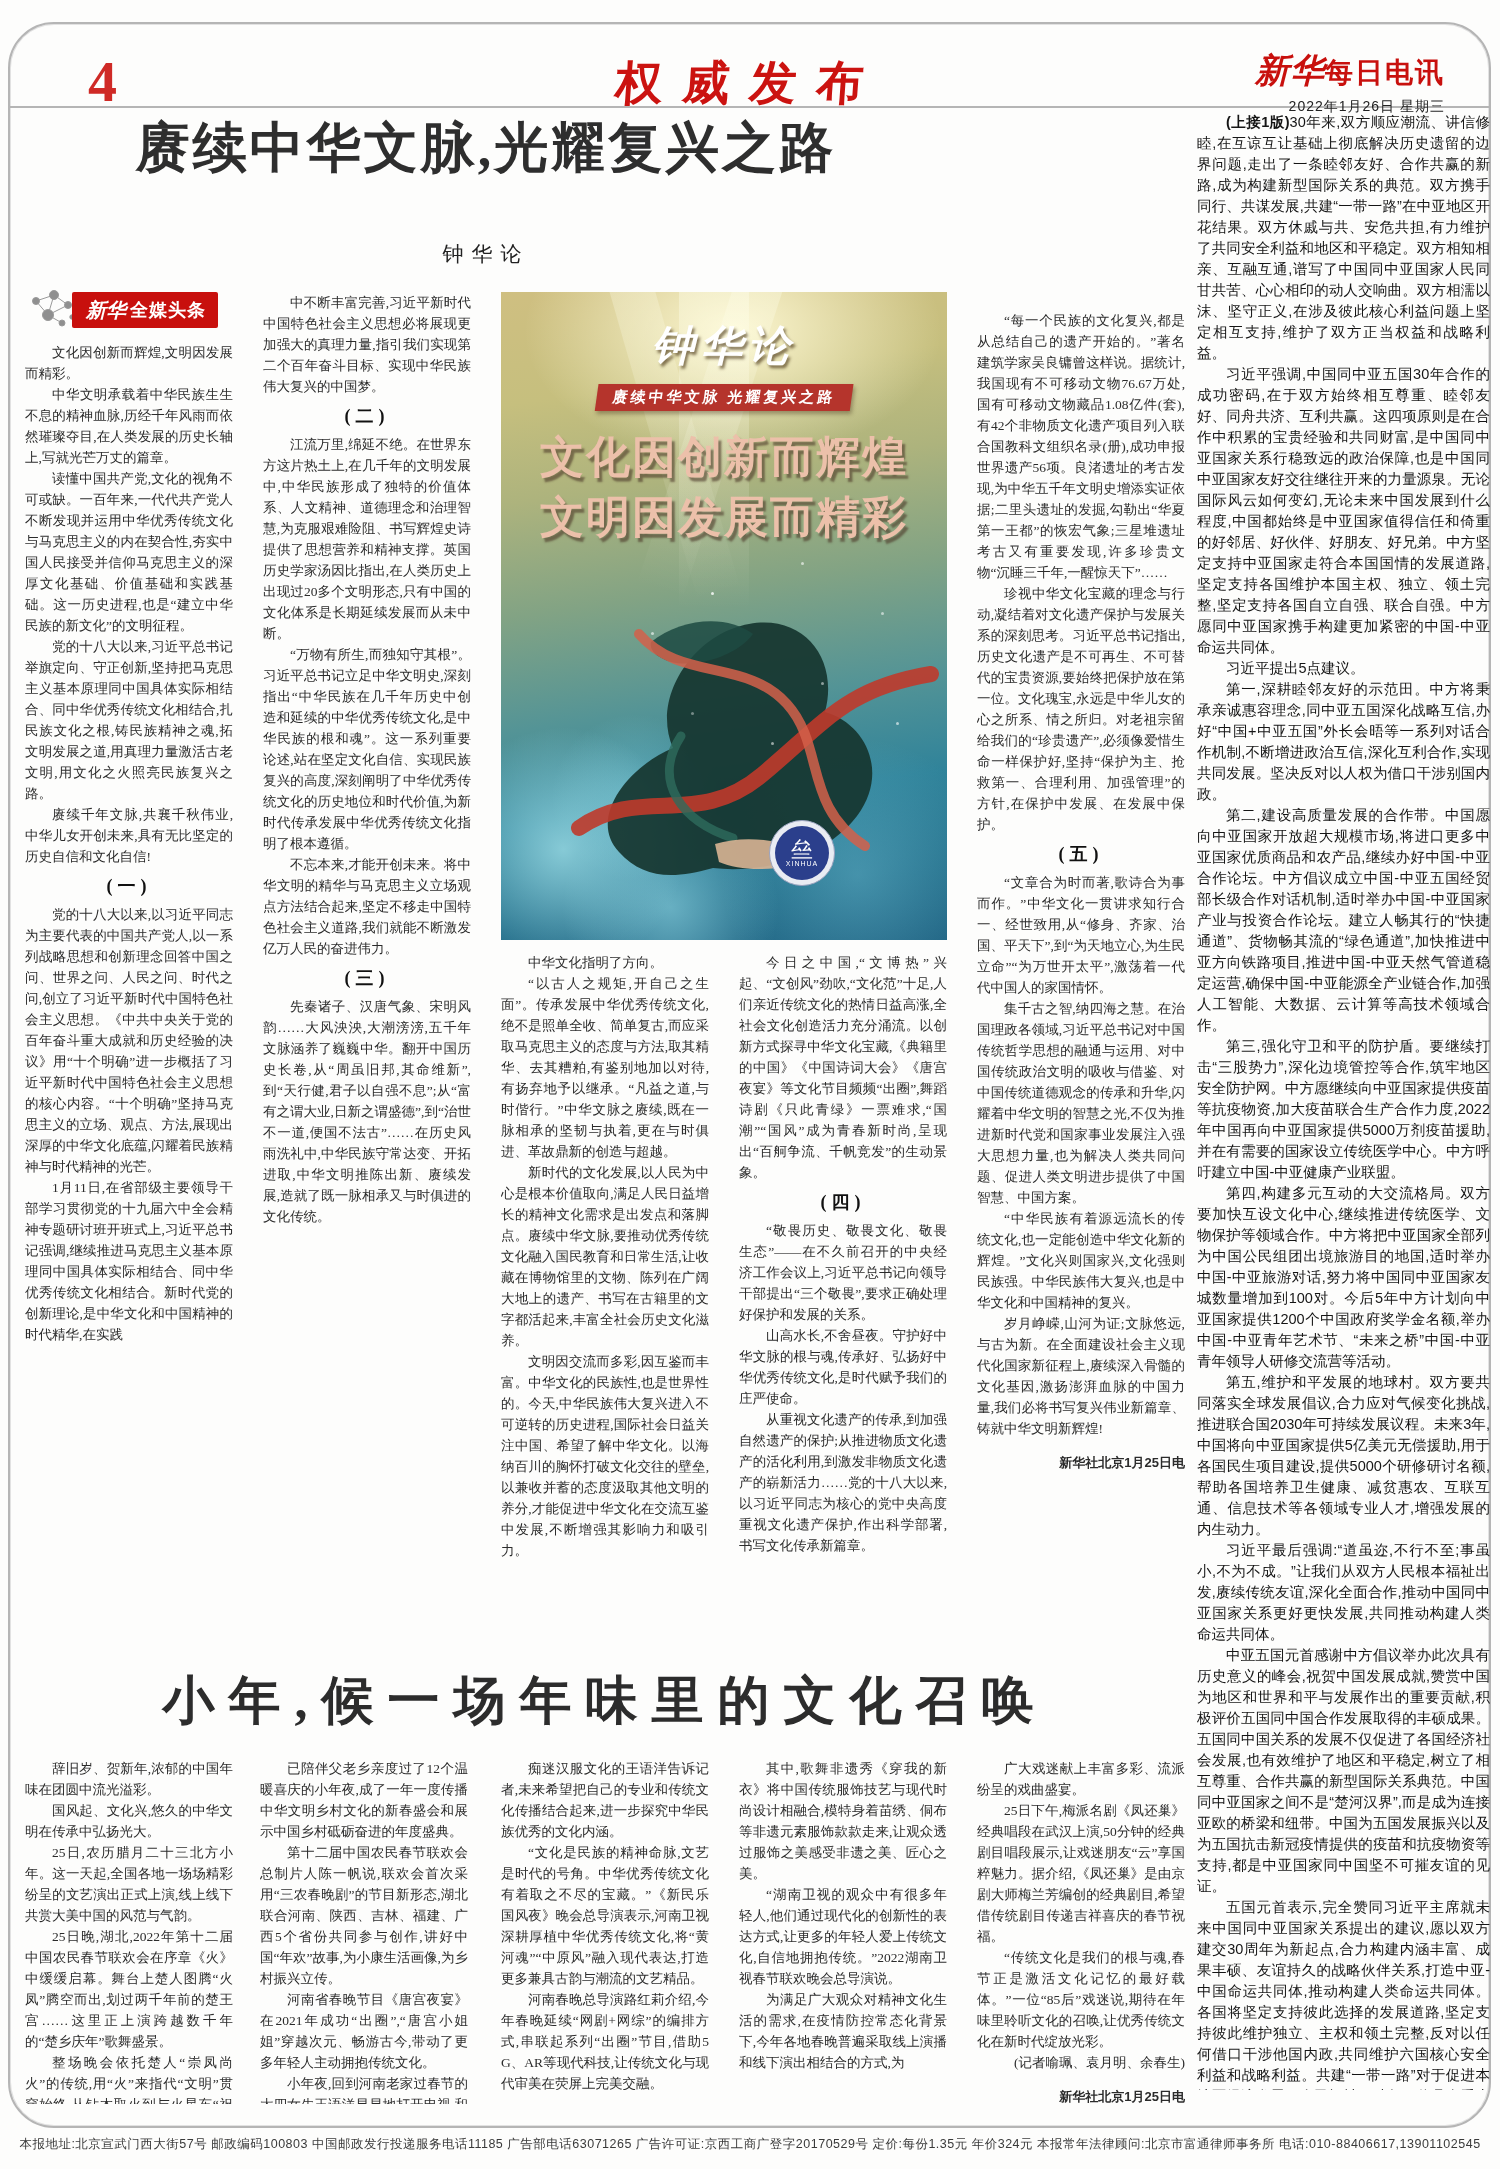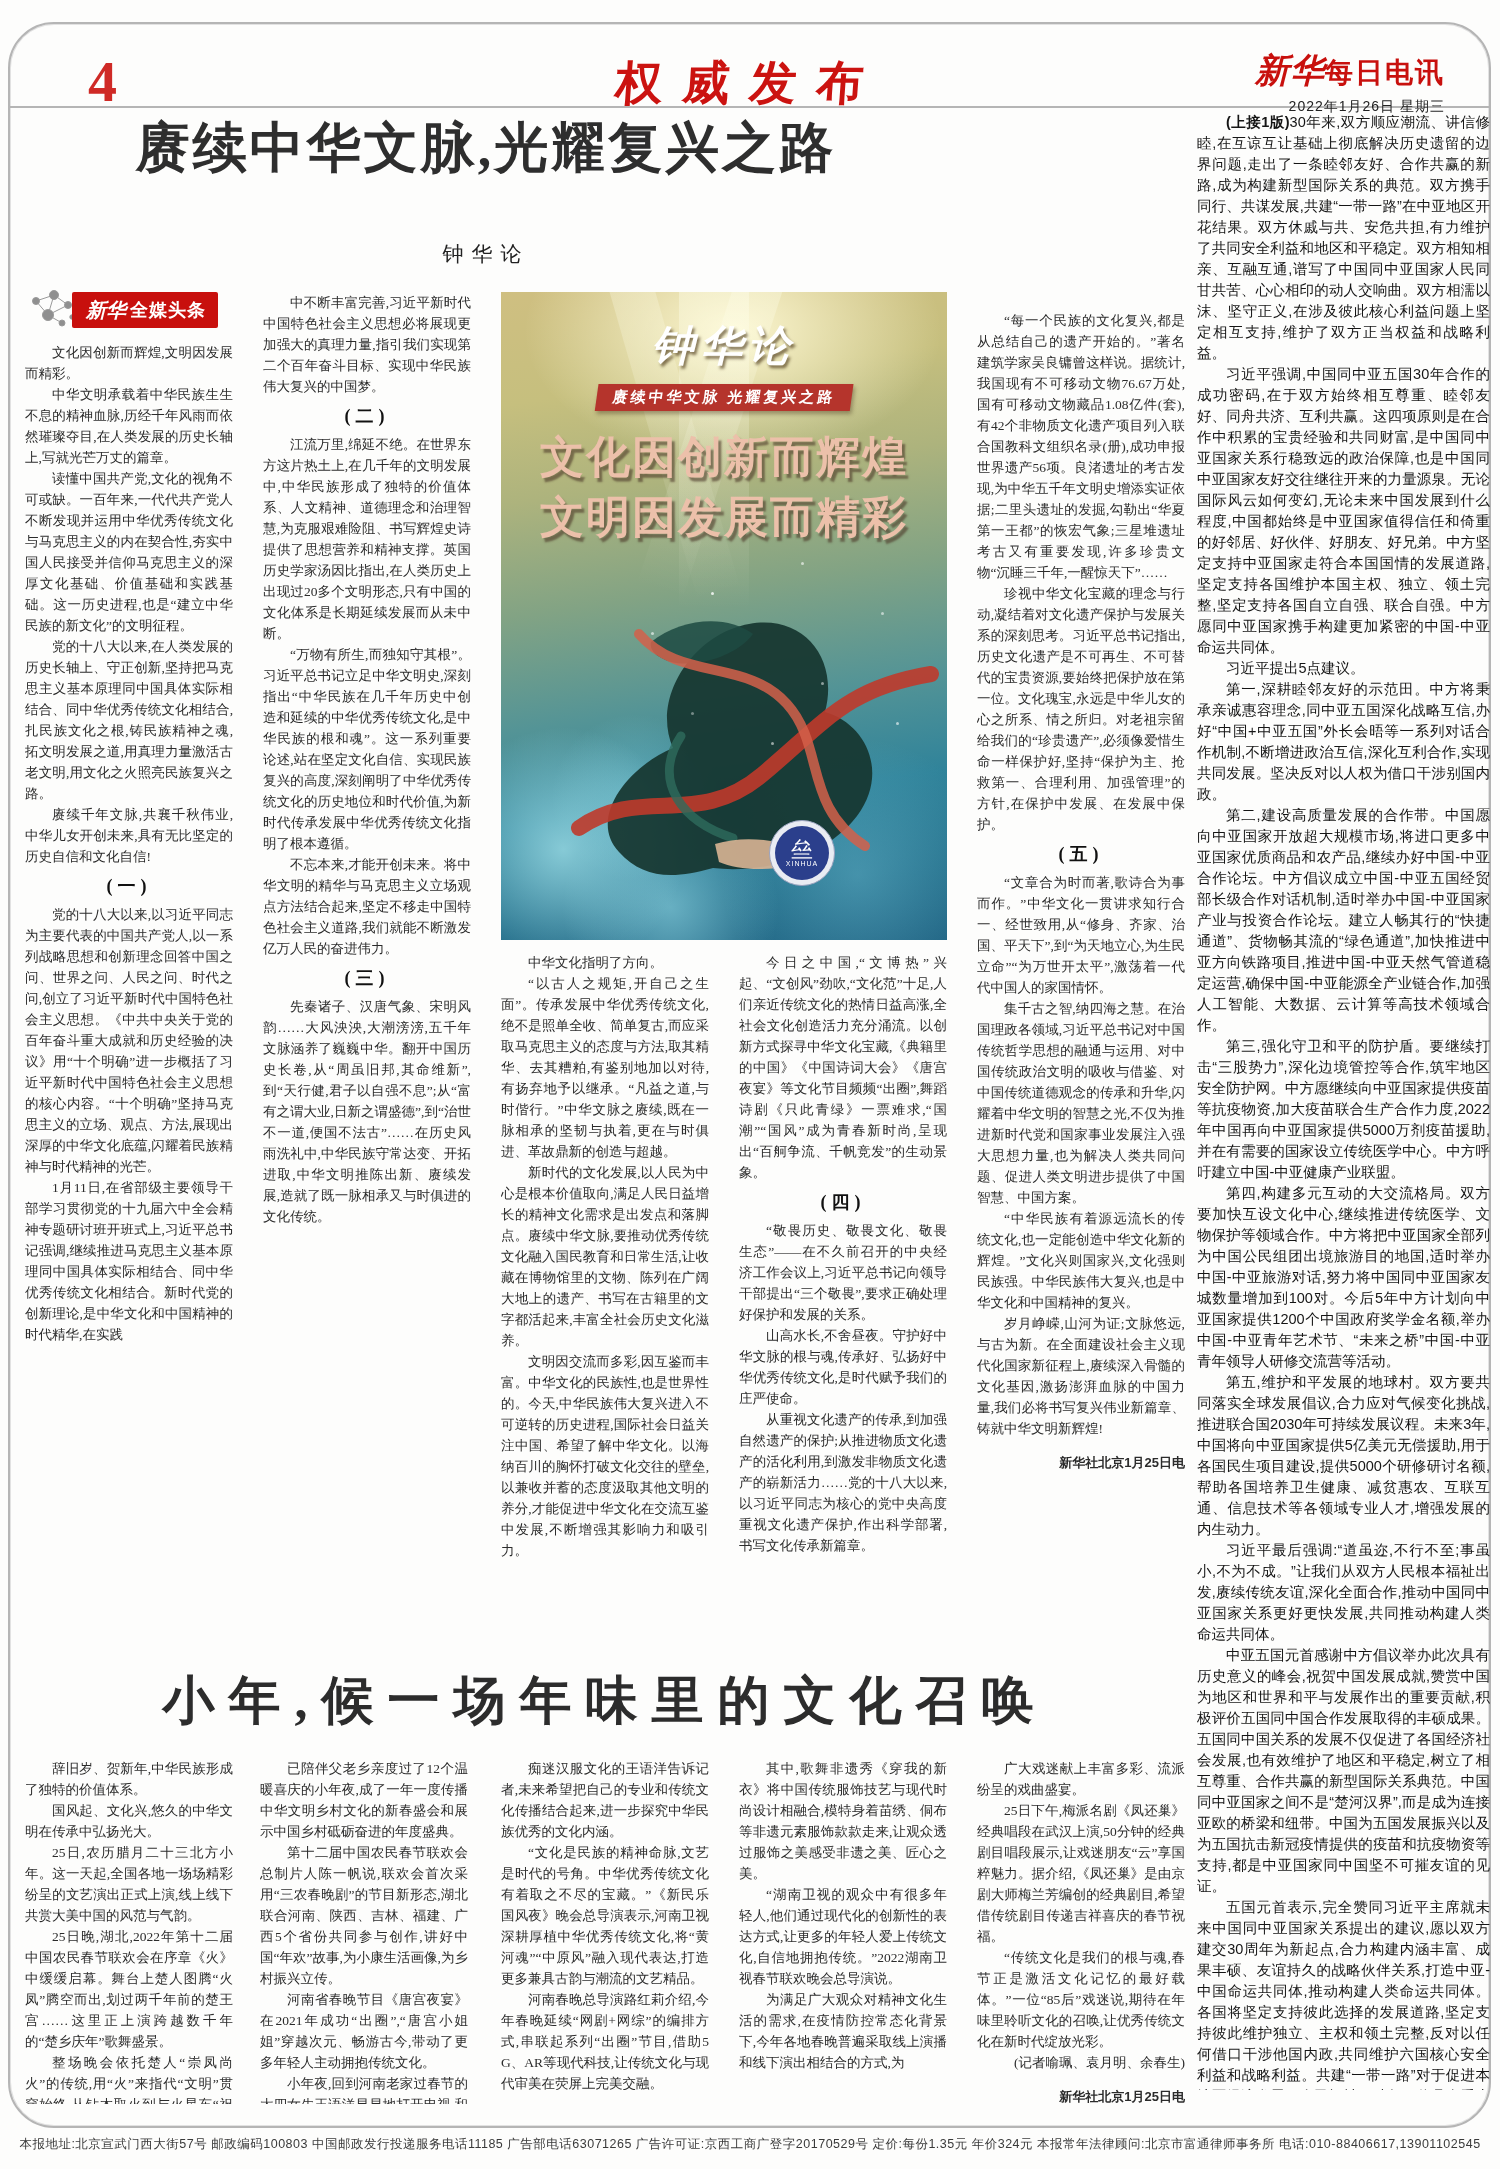--- a/index.html
+++ b/index.html
@@ -186,21 +186,21 @@
   <span class="badge-box">
     <span class="bscript">新华</span>
     <span class="brest">全媒头条</span>
   </span>
 </div>
 
 <div class="col" id="col-m1">
     <p>文化因创新而辉煌,文明因发展而精彩。</p>
     <p>中华文明承载着中华民族生生不息的精神血脉,历经千年风雨而依然璀璨夺目,在人类发展的历史长轴上,写就光芒万丈的篇章。</p>
     <p>读懂中国共产党,文化的视角不可或缺。一百年来,一代代共产党人不断发现并运用中华优秀传统文化与马克思主义的内在契合性,夯实中国人民接受并信仰马克思主义的深厚文化基础、价值基础和实践基础。这一历史进程,也是“建立中华民族的新文化”的文明征程。</p>
-    <p>党的十八大以来,在人类发展的历史长轴上、守正创新,坚持把马克思主义基本原理同中国具体实际相结合、同中华优秀传统文化相结合,扎民族文化之根,铸民族精神之魂,拓文明发展之道,用真理力量激活古老文明,用文化之火照亮民族复兴之路。</p>
+    <p>党的十八大以来,习近平总书记举旗定向、守正创新,坚持把马克思主义基本原理同中国具体实际相结合、同中华优秀传统文化相结合,扎民族文化之根,铸民族精神之魂,拓文明发展之道,用真理力量激活古老文明,用文化之火照亮民族复兴之路。</p>
     <p>赓续千年文脉,共襄千秋伟业,中华儿女开创未来,具有无比坚定的历史自信和文化自信!</p>
     <p class="sec">(一)</p>
     <p>党的十八大以来,以习近平同志为主要代表的中国共产党人,以一系列战略思想和创新理念回答中国之问、世界之问、人民之问、时代之问,创立了习近平新时代中国特色社会主义思想。《中共中央关于党的百年奋斗重大成就和历史经验的决议》用“十个明确”进一步概括了习近平新时代中国特色社会主义思想的核心内容。“十个明确”坚持马克思主义的立场、观点、方法,展现出深厚的中华文化底蕴,闪耀着民族精神与时代精神的光芒。</p>
     <p>1月11日,在省部级主要领导干部学习贯彻党的十九届六中全会精神专题研讨班开班式上,习近平总书记强调,继续推进马克思主义基本原理同中国具体实际相结合、同中华优秀传统文化相结合。新时代党的创新理论,是中华文化和中国精神的时代精华,在实践</p>
   </div>
 <div class="col" id="col-m2">
     <p>中不断丰富完善,习近平新时代中国特色社会主义思想必将展现更加强大的真理力量,指引我们实现第二个百年奋斗目标、实现中华民族伟大复兴的中国梦。</p>
     <p class="sec">(二)</p>
     <p>江流万里,绵延不绝。在世界东方这片热土上,在几千年的文明发展中,中华民族形成了独特的价值体系、人文精神、道德理念和治理智慧,为克服艰难险阻、书写辉煌史诗提供了思想营养和精神支撑。英国历史学家汤因比指出,在人类历史上出现过20多个文明形态,只有中国的文化体系是长期延续发展而从未中断。</p>
     <p>“万物有所生,而独知守其根”。习近平总书记立足中华文明史,深刻指出“中华民族在几千年历史中创造和延续的中华优秀传统文化,是中华民族的根和魂”。这一系列重要论述,站在坚定文化自信、实现民族复兴的高度,深刻阐明了中华优秀传统文化的历史地位和时代价值,为新时代传承发展中华优秀传统文化指明了根本遵循。</p>
@@ -254,21 +254,21 @@
     <p class="sec">(五)</p>
     <p>“文章合为时而著,歌诗合为事而作。”中华文化一贯讲求知行合一、经世致用,从“修身、齐家、治国、平天下”,到“为天地立心,为生民立命”“为万世开太平”,激荡着一代代中国人的家国情怀。</p>
     <p>集千古之智,纳四海之慧。在治国理政各领域,习近平总书记对中国传统哲学思想的融通与运用、对中国传统政治文明的吸收与借鉴、对中国传统道德观念的传承和升华,闪耀着中华文明的智慧之光,不仅为推进新时代党和国家事业发展注入强大思想力量,也为解决人类共同问题、促进人类文明进步提供了中国智慧、中国方案。</p>
     <p>“中华民族有着源远流长的传统文化,也一定能创造中华文化新的辉煌。”文化兴则国家兴,文化强则民族强。中华民族伟大复兴,也是中华文化和中国精神的复兴。</p>
     <p>岁月峥嵘,山河为证;文脉悠远,与古为新。在全面建设社会主义现代化国家新征程上,赓续深入骨髓的文化基因,激扬澎湃血脉的中国力量,我们必将书写复兴伟业新篇章、铸就中华文明新辉煌!</p>
     <p class="dateline">新华社北京1月25日电</p>
   </div>
 
 <div class="bottom-headline">小年,候一场年味里的文化召唤</div>
 <div class="col" id="col-b1">
-    <p>辞旧岁、贺新年,中华民族形成了独特的价值体系。</p>
+    <p>辞旧岁、贺新年,浓郁的中国年味在团圆中流光溢彩。</p>
     <p>国风起、文化兴,悠久的中华文明在传承中弘扬光大。</p>
     <p>25日,农历腊月二十三北方小年。这一天起,全国各地一场场精彩纷呈的文艺演出正式上演,线上线下共赏大美中国的风范与气韵。</p>
     <p>25日晚,湖北,2022年第十二届中国农民春节联欢会在序章《火》中缓缓启幕。舞台上楚人图腾“火凤”腾空而出,划过两千年前的楚王宫……这里正上演跨越数千年的“楚乡庆年”歌舞盛景。</p>
     <p>整场晚会依托楚人“崇凤尚火”的传统,用“火”来指代“文明”贯穿始终,从钻木取火到与火星车“祝融号”隔空“对话”,楚文化与现代文明在碰撞中焕发生机。</p>
   </div>
 <div class="col" id="col-b2">
     <p>已陪伴父老乡亲度过了12个温暖喜庆的小年夜,成了一年一度传播中华文明乡村文化的新春盛会和展示中国乡村砥砺奋进的年度盛典。</p>
     <p>第十二届中国农民春节联欢会总制片人陈一帆说,联欢会首次采用“三农春晚剧”的节目新形态,湖北联合河南、陕西、吉林、福建、广西5个省份共同参与创作,讲好中国“年欢”故事,为小康生活画像,为乡村振兴立传。</p>
     <p>河南省春晚节目《唐宫夜宴》在2021年成功“出圈”,“唐宫小姐姐”穿越次元、畅游古今,带动了更多年轻人主动拥抱传统文化。</p>
     <p>小年夜,回到河南老家过春节的大四女生王语洋早早地打开电视,和家人围坐一起,等待河南卫视《新民乐国风夜》晚会开播。“最期待唢呐经典曲目《百鸟朝凤》,每次听到都有种‘此生无悔入华夏’的民族自豪感。”</p>

